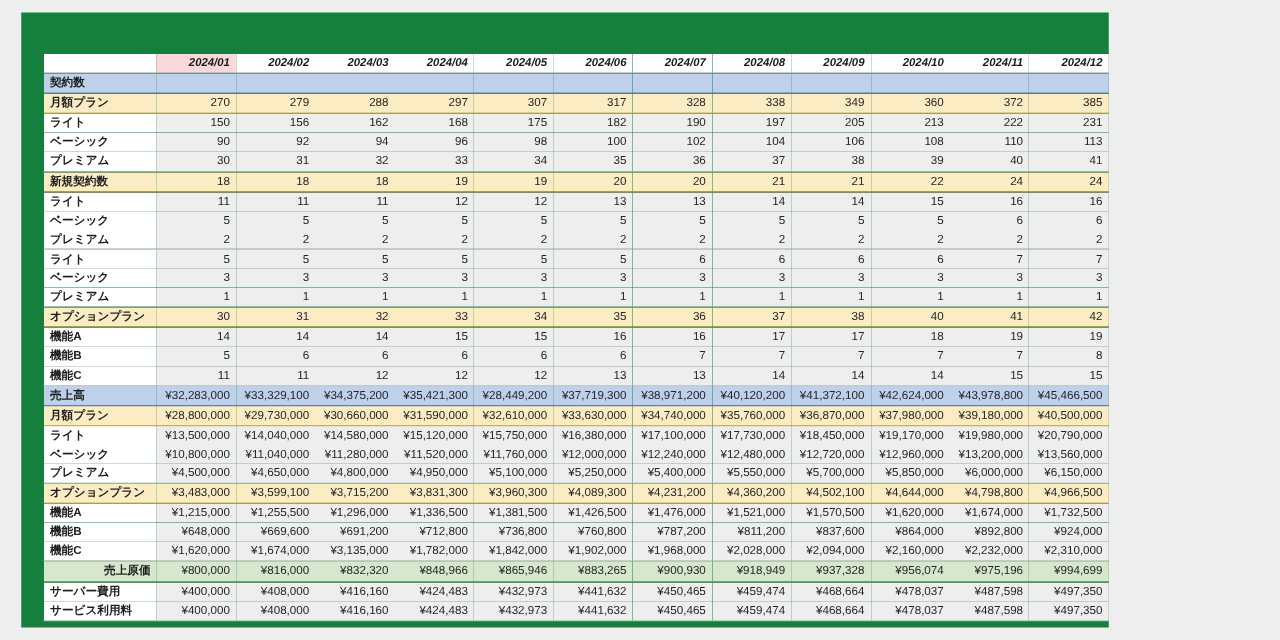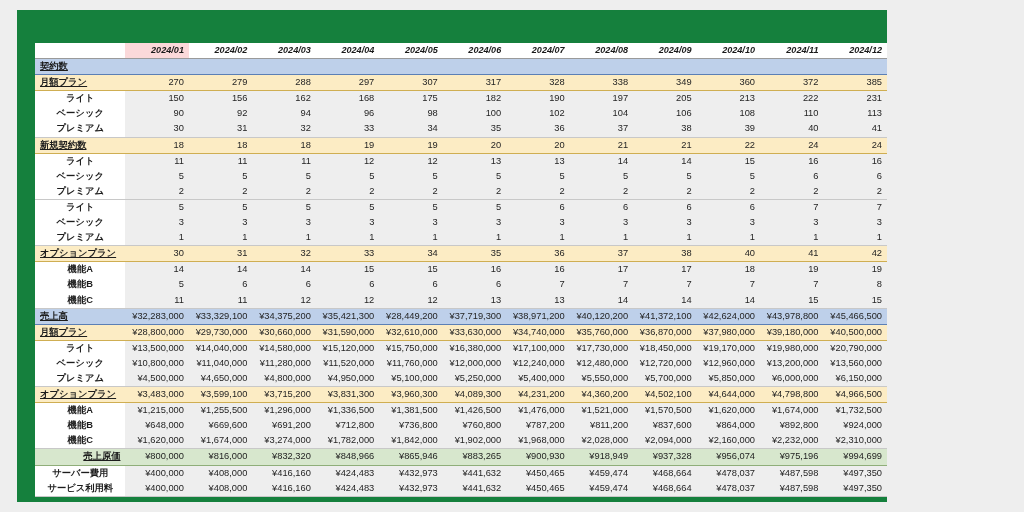--- a/index.html
+++ b/index.html
@@ -63,21 +63,21 @@
   tr.header-row th.highlight-head {
     background: #fbd9da;
   }
 
   
   td.label {
     text-align: left;
     font-weight: bold;
     color: #1d1d1d;
   }
-  td.label.lvl0 { padding-left: 4px; text-decoration: underline; }
+  td.label.lvl0 { padding-left: 4px; }
   td.label.lvl1 { padding-left: 22px; }
 
   
   td.val {
     text-align: right;
     color: #242424;
   }
 
   
   tr.section td {
@@ -111,21 +111,20 @@
   tr.cost td.label {
     border-bottom: 1px solid #8fae79;
   }
   tr.cost td.val {
     border-bottom: 1px solid #8fae79;
   }
 
   
   tr.detail td.label {
     background: #ffffff;
-    text-align: center;
   }
   tr.detail td.val {
     background: #eeeeee;
   }
   tr.detail.lastdetail td.val {
     border-bottom: 1px solid #c8c8c8;
   }
   tr.detail.lastdetail td.label {
     border-bottom: 1px solid #c8c8c8;
   }
@@ -528,21 +527,21 @@
           <td class="val">¥811,200</td>
           <td class="val">¥837,600</td>
           <td class="val">¥864,000</td>
           <td class="val">¥892,800</td>
           <td class="val">¥924,000</td>
         </tr>
         <tr class="detail lastdetail">
           <td class="label lvl1">機能C</td>
           <td class="val">¥1,620,000</td>
           <td class="val">¥1,674,000</td>
-          <td class="val">¥3,274,000</td>
+          <td class="val">¥3,135,000</td>
           <td class="val">¥1,782,000</td>
           <td class="val">¥1,842,000</td>
           <td class="val">¥1,902,000</td>
           <td class="val">¥1,968,000</td>
           <td class="val">¥2,028,000</td>
           <td class="val">¥2,094,000</td>
           <td class="val">¥2,160,000</td>
           <td class="val">¥2,232,000</td>
           <td class="val">¥2,310,000</td>
         </tr>

